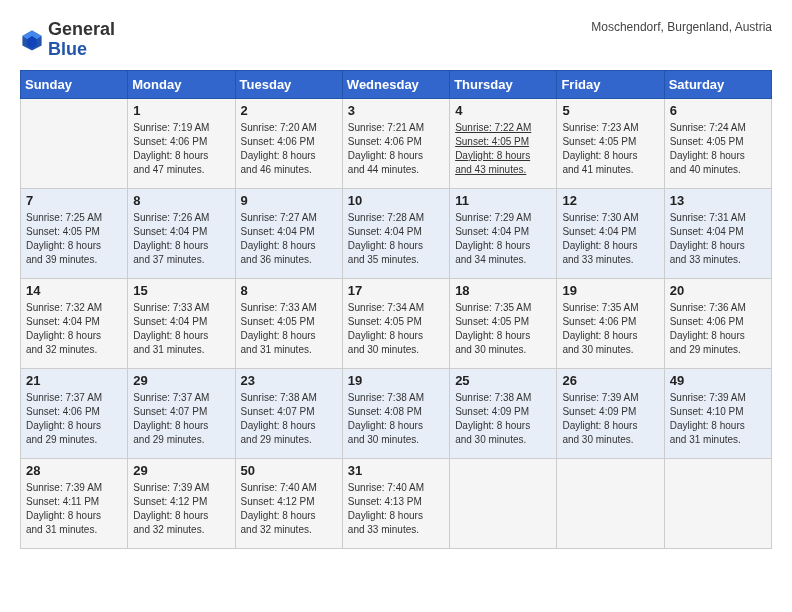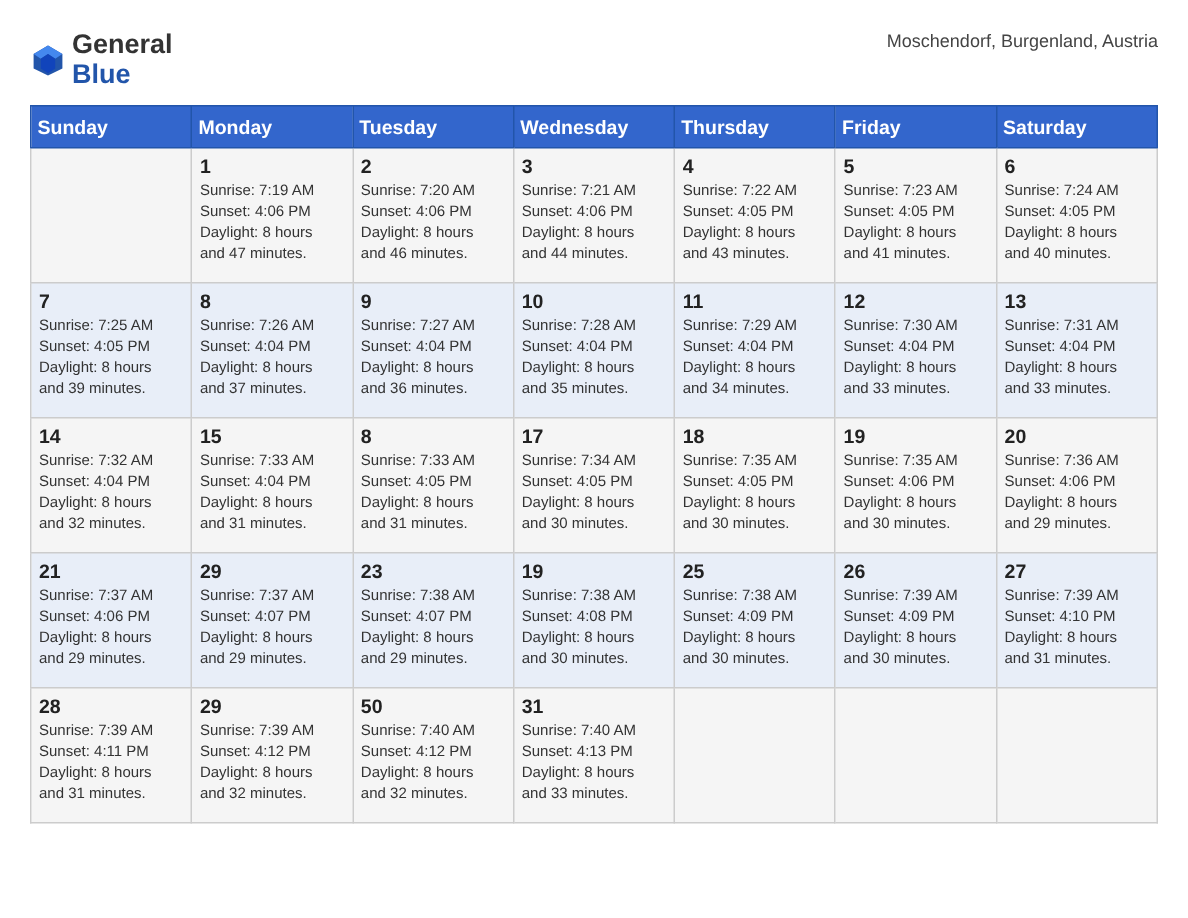--- a/index.html
+++ b/index.html
@@ -138,21 +138,21 @@
         </td>
         <td>
           <span class="day-number">3</span>
           <div class="day-info" style="white-space: pre-line;">Sunrise: 7:21 AM
 Sunset: 4:06 PM
 Daylight: 8 hours
 and 44 minutes.</div>
         </td>
         <td>
           <span class="day-number">4</span>
-          <div class="day-info" style="white-space: pre-line;">Sunrise: 7:22 AM
+          <div class="day-info" style="white-space: pre-line; text-decoration: underline;">Sunrise: 7:22 AM
 Sunset: 4:05 PM
 Daylight: 8 hours
 and 43 minutes.</div>
         </td>
         <td>
           <span class="day-number">5</span>
           <div class="day-info" style="white-space: pre-line;">Sunrise: 7:23 AM
 Sunset: 4:05 PM
 Daylight: 8 hours
 and 41 minutes.</div>
@@ -304,21 +304,21 @@
 and 30 minutes.</div>
         </td>
         <td>
           <span class="day-number">26</span>
           <div class="day-info" style="white-space: pre-line;">Sunrise: 7:39 AM
 Sunset: 4:09 PM
 Daylight: 8 hours
 and 30 minutes.</div>
         </td>
         <td>
-          <span class="day-number">27</span>
+          <span class="day-number">49</span>
           <div class="day-info" style="white-space: pre-line;">Sunrise: 7:39 AM
 Sunset: 4:10 PM
 Daylight: 8 hours
 and 31 minutes.</div>
         </td>
       </tr>
       <tr>
         <td>
           <span class="day-number">28</span>
           <div class="day-info" style="white-space: pre-line;">Sunrise: 7:39 AM

